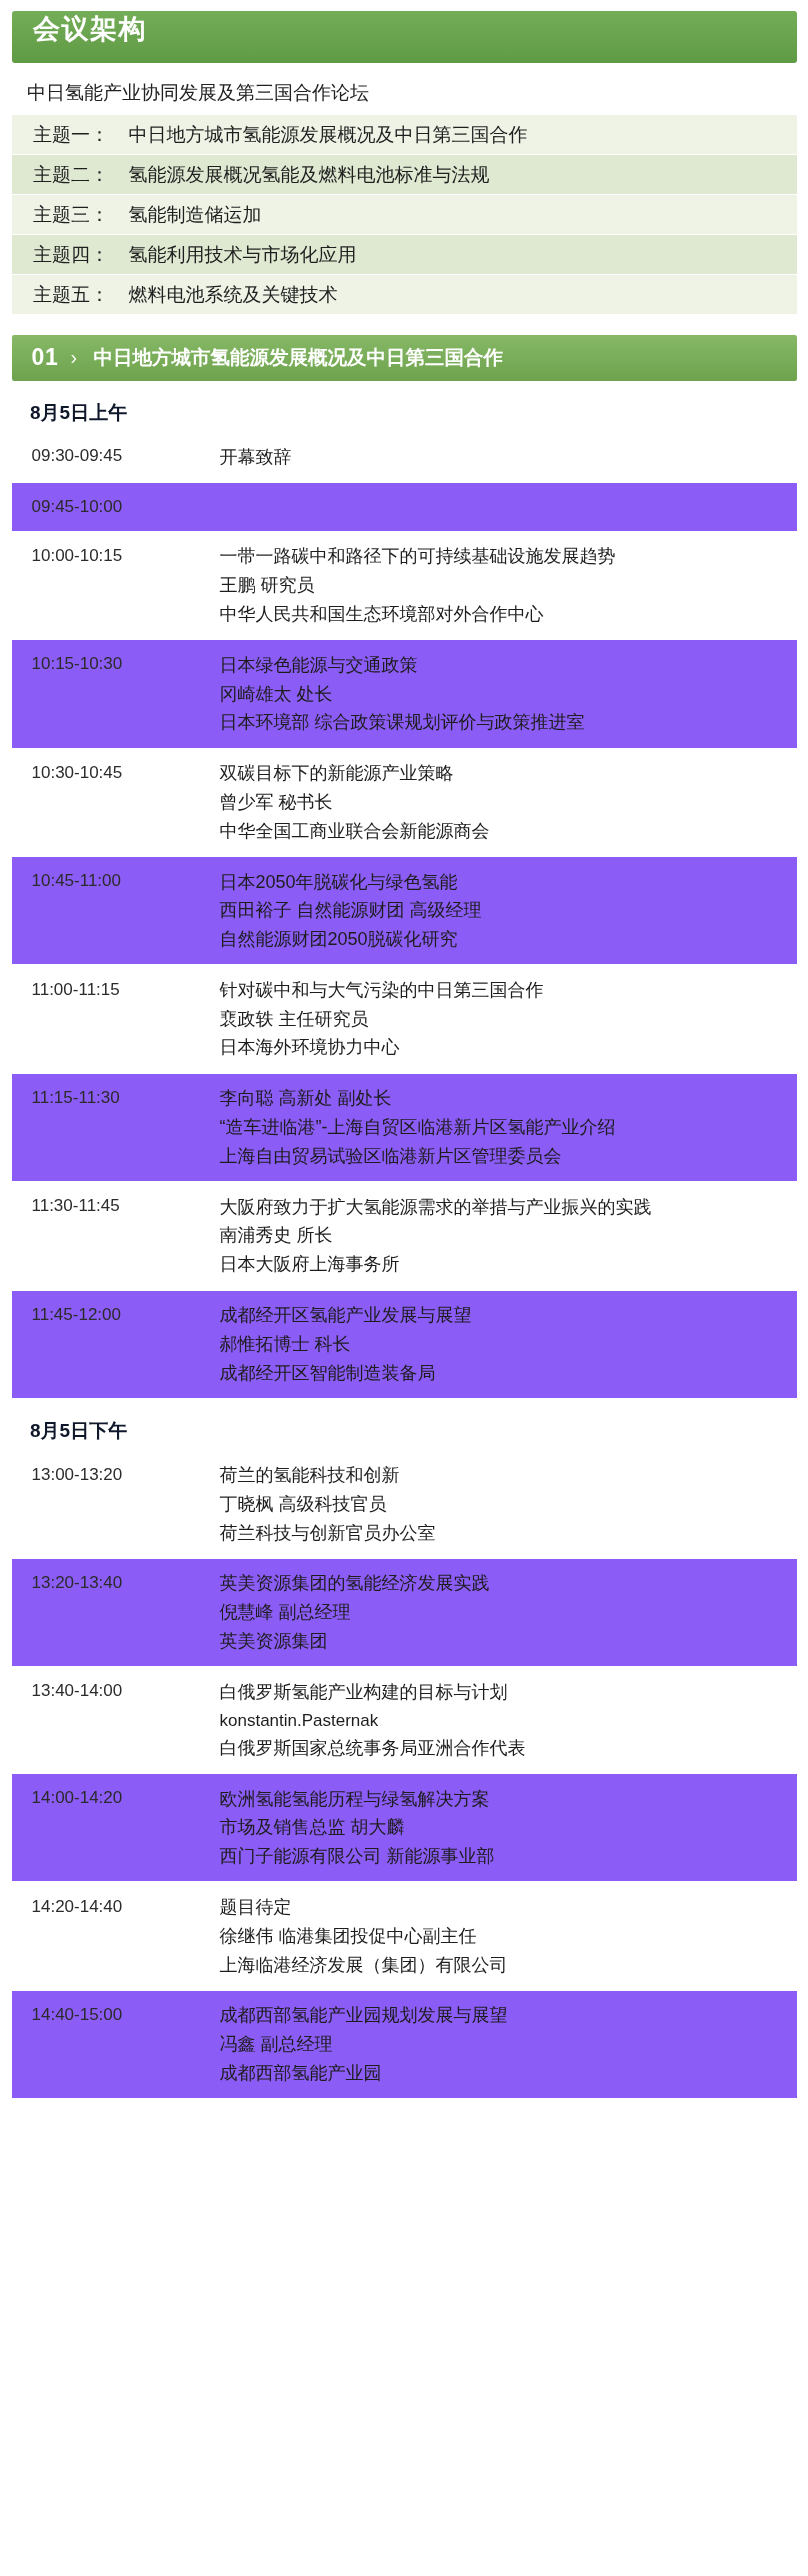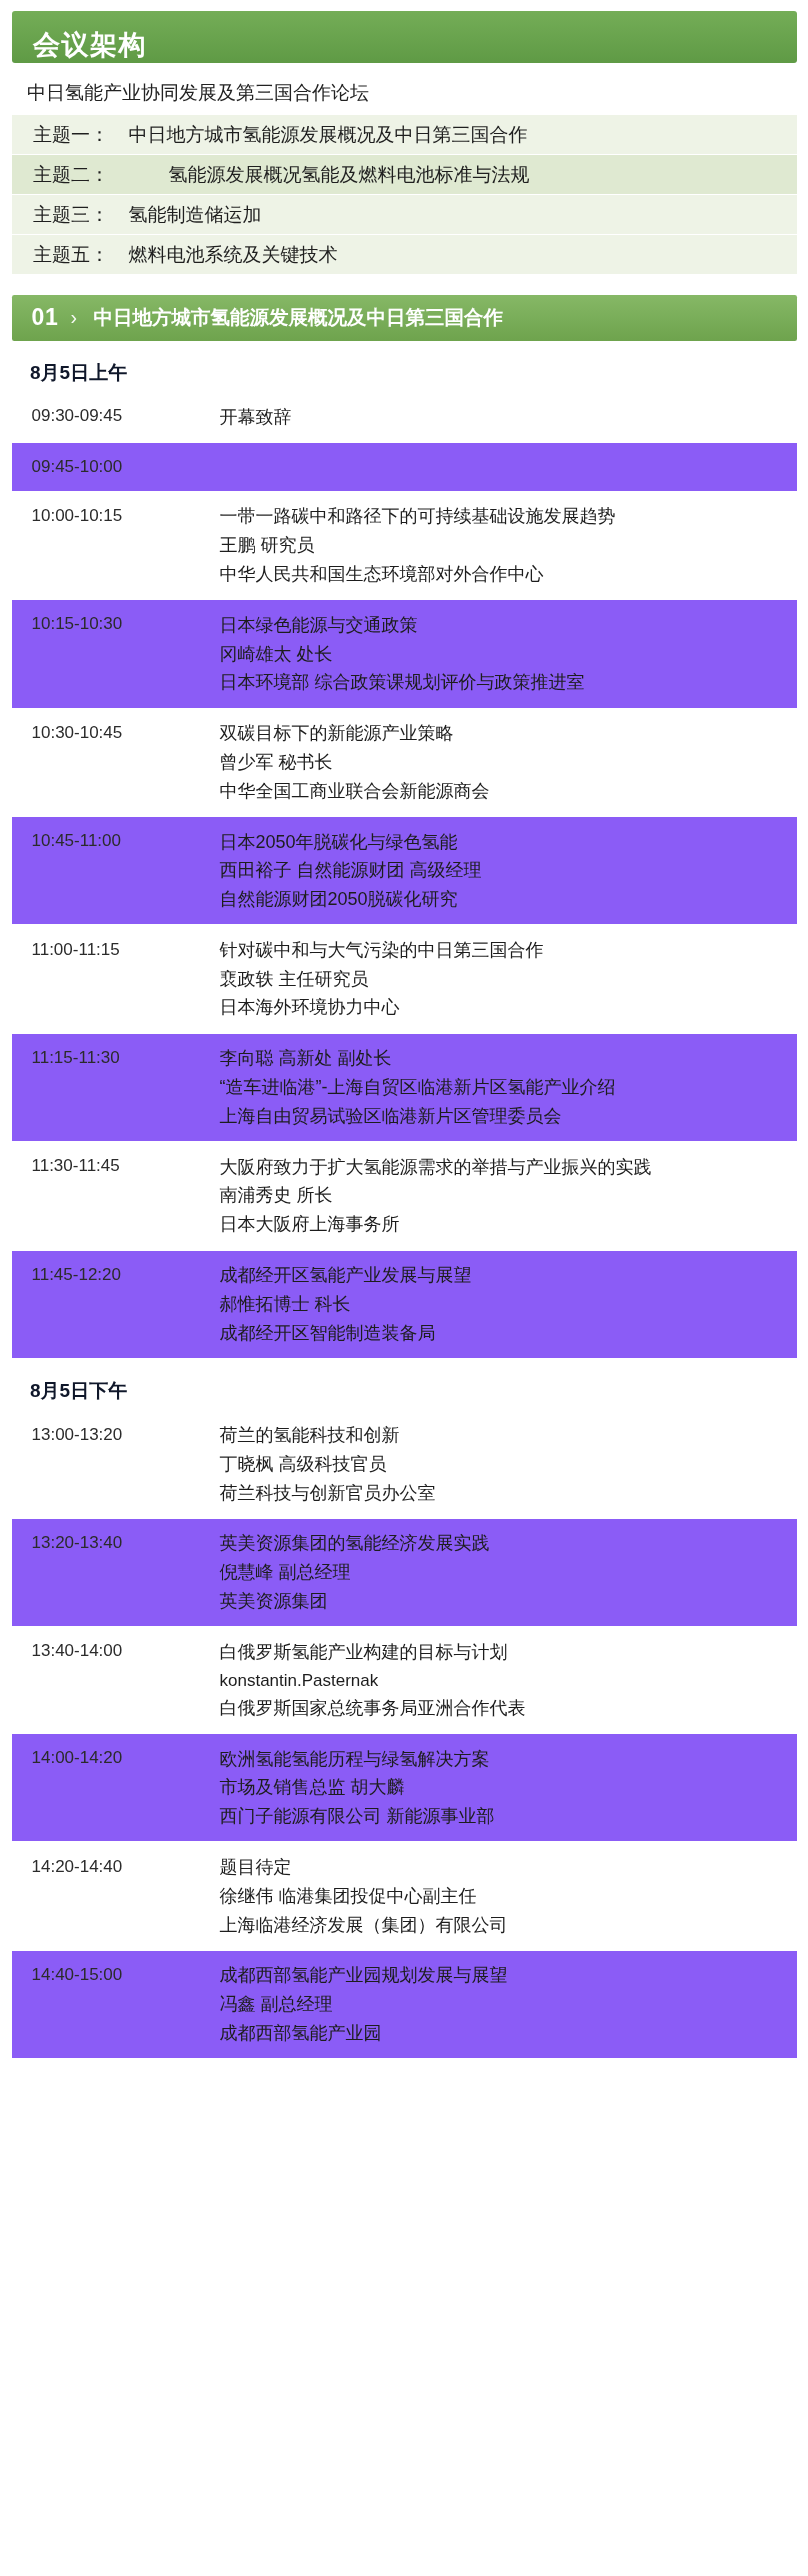--- a/index.html
+++ b/index.html
@@ -18,21 +18,21 @@
   }
 
   
   .header-bar {
     margin: 10.5px 12px 0 12px;
     height: 52px;
     background: #6aa84f;
     background: linear-gradient(180deg,#74ad57 0%,#5f9a45 100%);
     border-radius: 3px;
     display: flex;
-    align-items: flex-end;
+    align-items: flex-start;
     padding-left: 21px;
   }
   .header-bar .title {
     color: #ffffff;
     font-size: 27px;
     font-weight: bold;
     letter-spacing: 1.5px;
   }
 
   
@@ -50,21 +50,21 @@
   .theme-row {
     height: 40px;
     display: flex;
     align-items: center;
     padding-left: 21px;
     font-size: 19px;
     color: #1f1f1f;
     border-bottom: 1.5px solid #ffffff;
   }
   .theme-row.odd  { background: #eef3e6; }
-  .theme-row.even { background: #dfe9d1; gap: 40px; }
+  .theme-row.even { background: #dfe9d1; }
   .theme-row .t-label { margin-right: 19.5px; }
   .theme-row .t-text  { }
 
   
   .section-band {
     margin: 19.5px 12px 0 12px;
     height: 46px;
     background: #7fb15f;
     background: linear-gradient(180deg,#86b866 0%,#6ea34d 100%);
     border-radius: 2.2px;
@@ -141,20 +141,24 @@
         <span class="t-text">中日地方城市氢能源发展概况及中日第三国合作</span>
       </div>
       <div class="theme-row even">
         <span class="t-label">主题二：</span>
         <span class="t-text">氢能源发展概况氢能及燃料电池标准与法规</span>
       </div>
       <div class="theme-row odd">
         <span class="t-label">主题三：</span>
         <span class="t-text">氢能制造储运加</span>
       </div>
+      <div class="theme-row even">
+        <span class="t-label">主题四：</span>
+        <span class="t-text">氢能利用技术与市场化应用</span>
+      </div>
       <div class="theme-row odd">
         <span class="t-label">主题五：</span>
         <span class="t-text">燃料电池系统及关键技术</span>
       </div>
     </div>
 
   <div class="section-band">
     <span class="num">01</span>
     <span class="chev">›</span>
     <span class="sec-title">中日地方城市氢能源发展概况及中日第三国合作</span>
@@ -222,21 +226,21 @@
         </div>
         <div class="agenda-row odd">
           <div class="time">11:30-11:45</div>
           <div class="info">
             <span class="ln">大阪府致力于扩大氢能源需求的举措与产业振兴的实践</span>
             <span class="ln">南浦秀史 所长</span>
             <span class="ln">日本大阪府上海事务所</span>
           </div>
         </div>
         <div class="agenda-row even">
-          <div class="time">11:45-12:20</div>
+          <div class="time">11:45-12:00</div>
           <div class="info">
             <span class="ln">成都经开区氢能产业发展与展望</span>
             <span class="ln">郝惟拓博士 科长</span>
             <span class="ln">成都经开区智能制造装备局</span>
           </div>
         </div>
       </div>
       <div class="day-head">8月5日下午</div>
       <div class="agenda">
         <div class="agenda-row odd">

